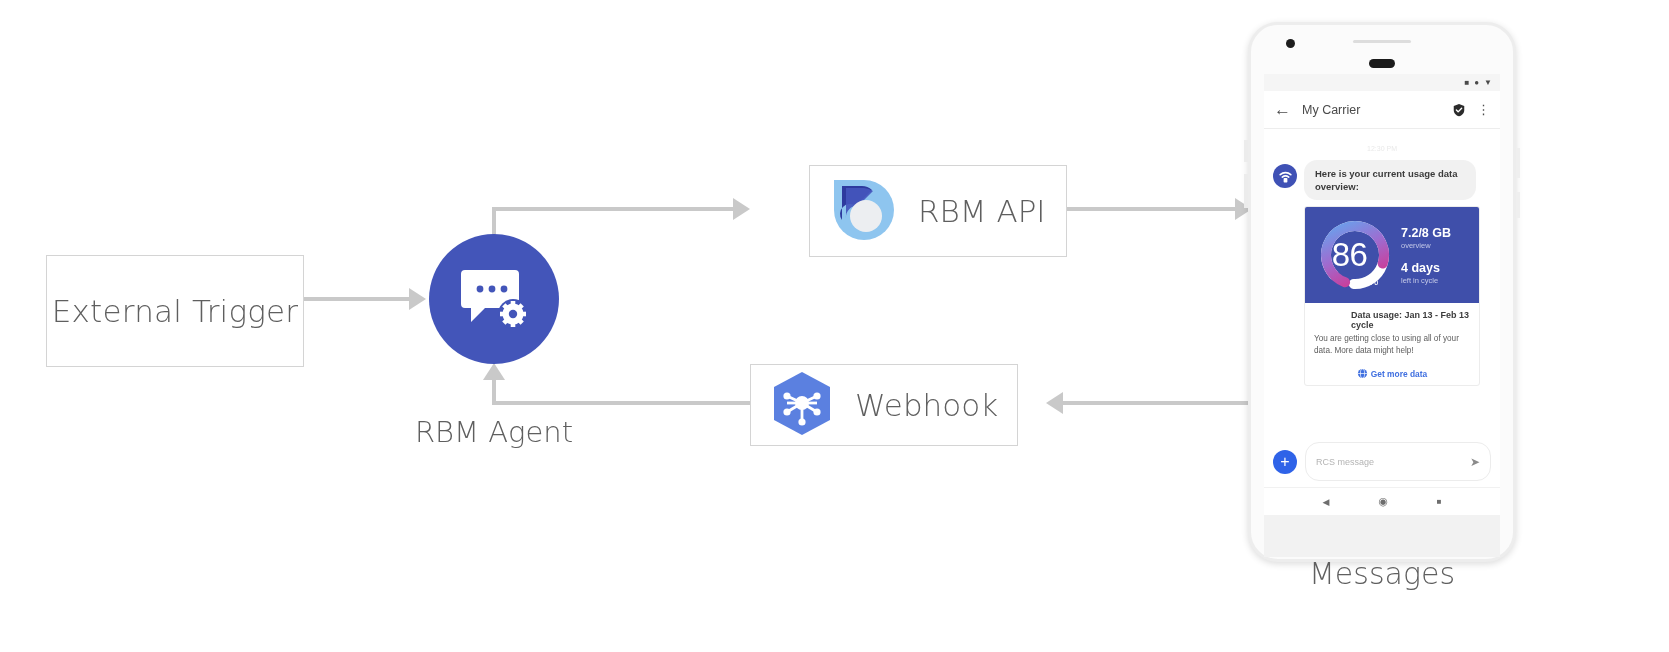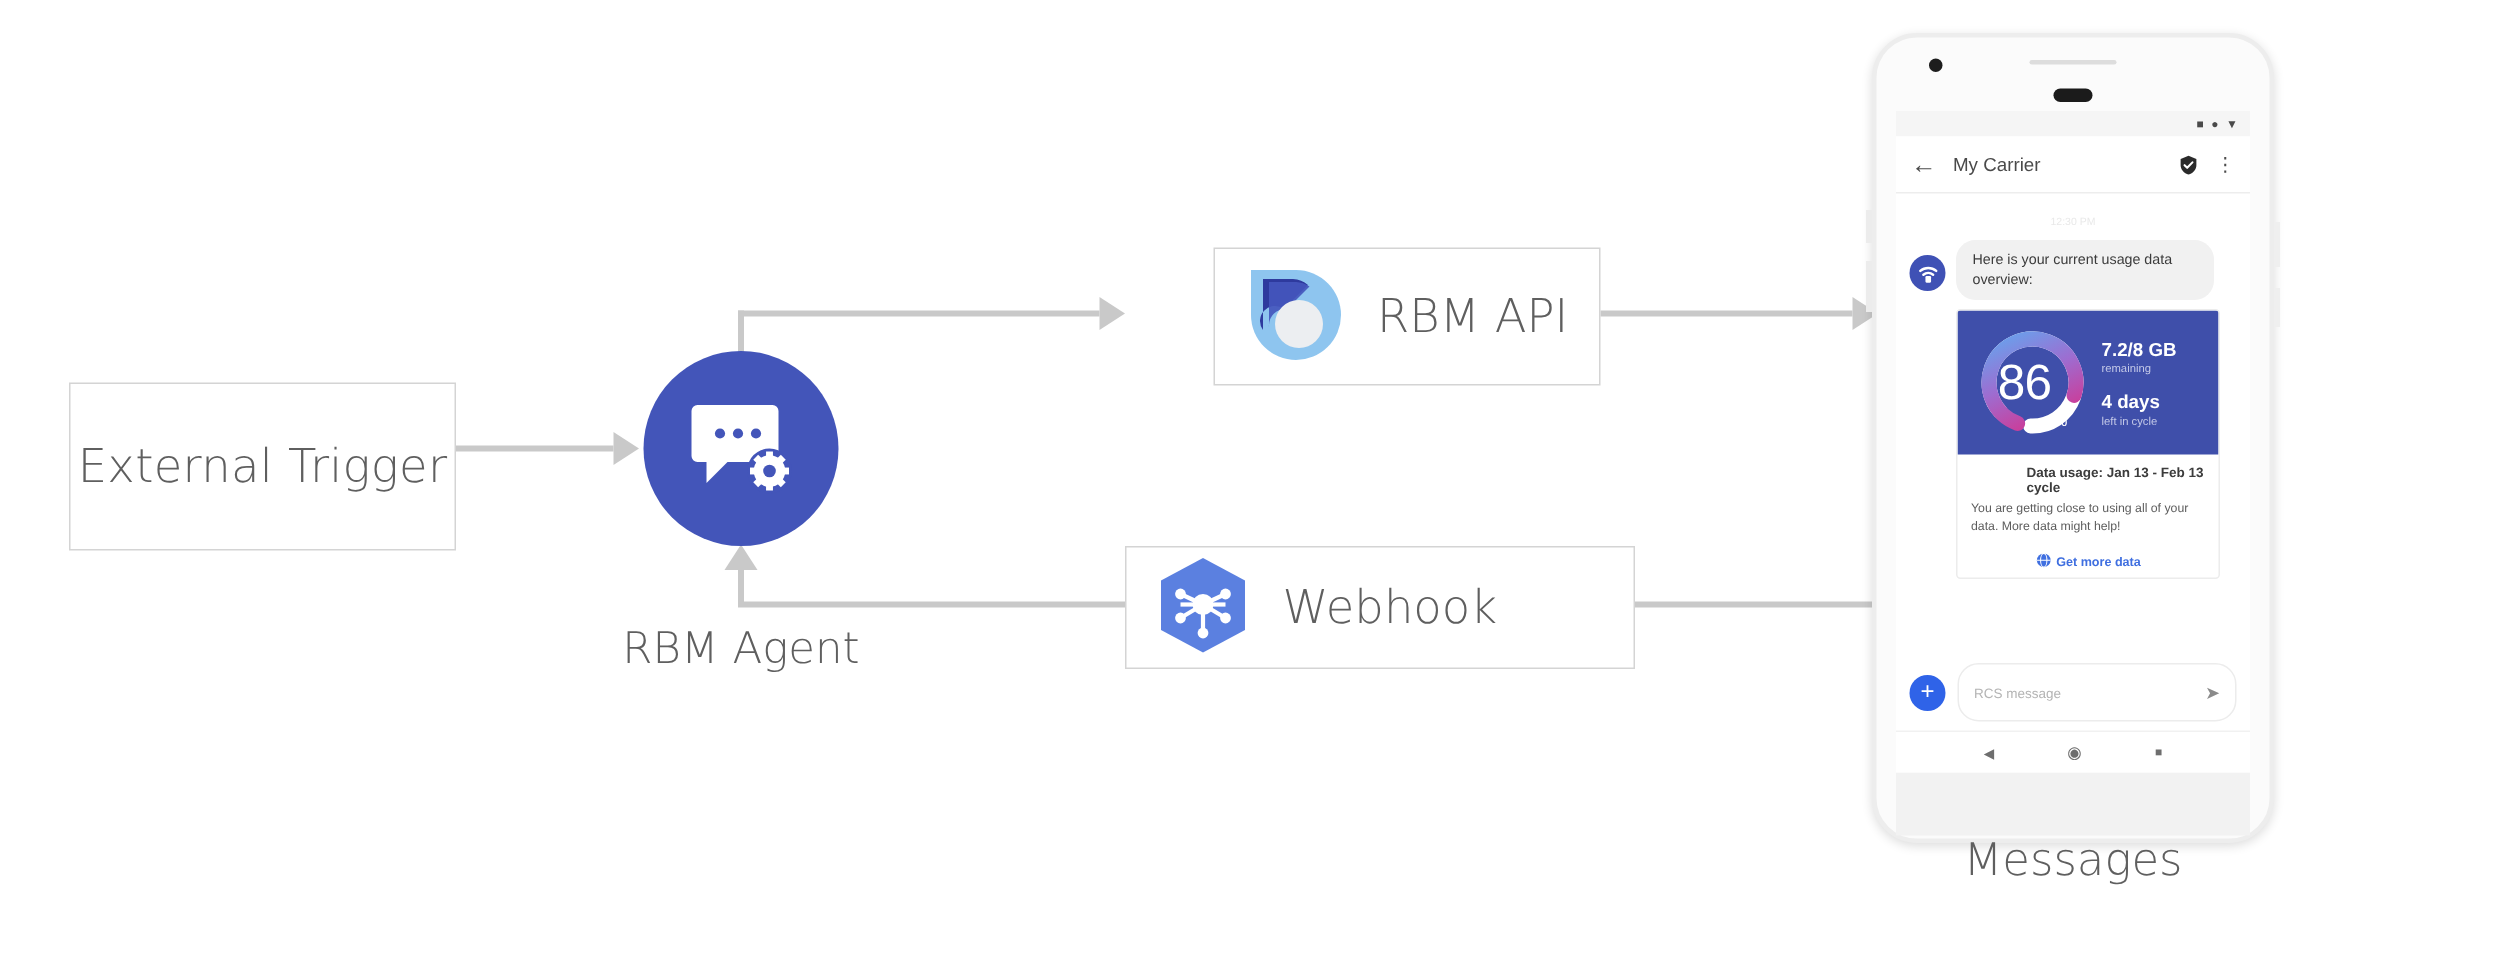--- a/index.html
+++ b/index.html
@@ -28,21 +28,21 @@
 
   
   #external-trigger { left: 46px; top: 255px; width: 258px; height: 112px; justify-content: center; }
   #external-trigger .node-label { font-size: 31px; letter-spacing: .2px; }
 
   
   #rbm-api-box { left: 770px; top: 165px; width: 258px; height: 92px; padding-left: 16px; gap: 18px; margin-left: 39px; }
   #rbm-api-box .node-label { font-size: 31px; }
 
   
-  #webhook-box { left: 750px; top: 364px; width: 340px; height: 82px; padding-left: 16px; gap: 18px; }
+  #webhook-box { left: 750px; top: 364px; width: 268px; height: 82px; padding-left: 16px; gap: 18px; }
   #webhook-box .node-label { font-size: 31px; }
 
   
   #rbm-agent-node { position: absolute; left: 429px; top: 234px; width: 130px; height: 130px; }
   #rbm-agent-circle {
     width: 130px; height: 130px; border-radius: 50%;
     background: #4355b9;
     display: flex; align-items: center; justify-content: center;
   }
   #rbm-agent-caption {
@@ -109,21 +109,21 @@
   }
   #back-arrow { font-size: 17px; color: #4c4c4c; line-height: 1; }
   #app-bar-title { font-size: 12.5px; color: #4a4a4a; flex: 1; }
   #verified-badge { width: 14px; height: 14px; }
   #overflow-menu { font-size: 13px; color: #4c4c4c; letter-spacing: 0; line-height: 1; }
 
   
   #conversation { padding: 16px 9px 0 9px; }
   #timestamp-row { text-align: center; font-size: 7px; color: #e9e9e9; margin-bottom: 8px; }
 
-  .msg-row { display: flex; align-items: center; gap: 7px; }
+  .msg-row { display: flex; align-items: flex-start; gap: 7px; font-weight: bold; }
   #bot-avatar {
     width: 24px; height: 24px; border-radius: 50%; background: #3f51b5;
     flex: 0 0 24px; display: flex; align-items: center; justify-content: center;
     margin-top: 4px;
   }
   #greeting-bubble {
     background: #f1f1f1; border-radius: 13px; padding: 7px 11px;
     font-size: 9.5px; line-height: 1.38; color: #3b3b3b; max-width: 172px;
   }
 
@@ -335,21 +335,21 @@
                 <circle cx="38" cy="38" r="29" fill="none" stroke="url(#gaugeGrad)" stroke-width="10" stroke-linecap="round" stroke-dasharray="135 47" stroke-dashoffset="0" transform="rotate(110 38 38)"></circle>
               </svg>
               <div id="gauge-pct">
                 <span class="num">86</span>
                 <span class="sym">%</span>
               </div>
             </div>
             <div id="card-stats">
               <div class="stat">
                 <span class="big">7.2/8 GB</span>
-                <span class="small">remaining</span>
+                <span class="small">overview</span>
               </div>
               <div class="stat">
                 <span class="big">4 days</span>
                 <span class="small">left in cycle</span>
               </div>
             </div>
           </div>
 
           <div id="card-body">
             <div id="card-title">Data usage: Jan 13 - Feb 13 cycle</div>

